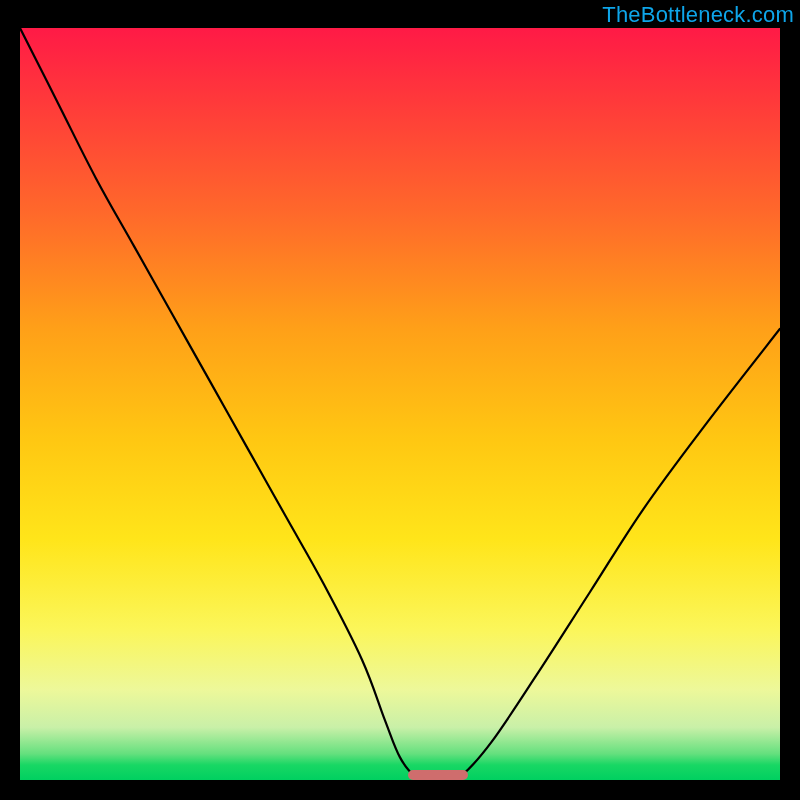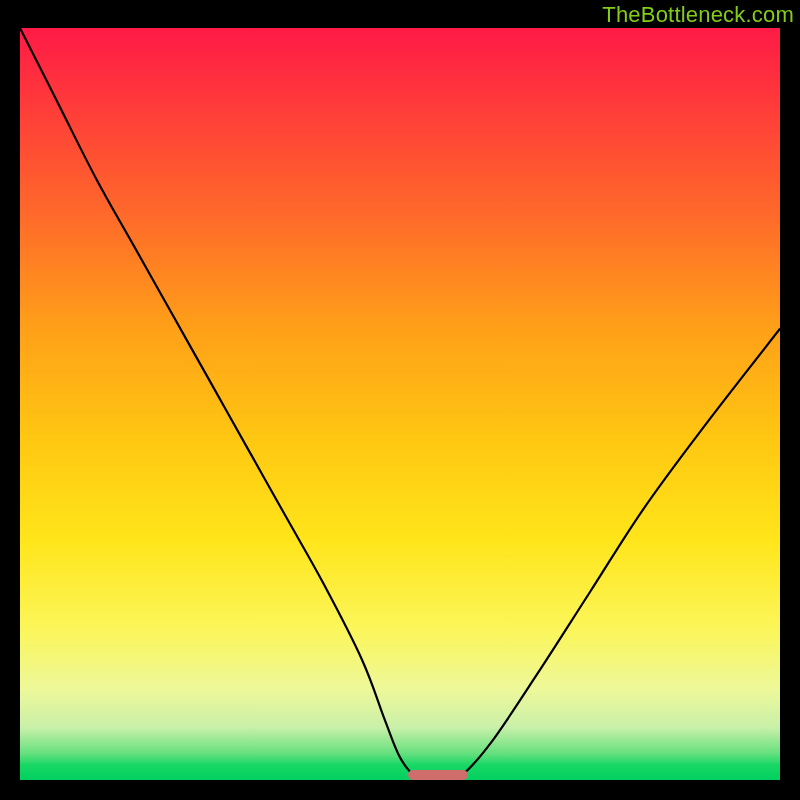--- a/index.html
+++ b/index.html
@@ -14,21 +14,21 @@
   .frame {
     position: relative;
     width: 800px;
     height: 800px;
     background: #000;
   }
   .watermark {
     position: absolute;
     top: 2px;
     right: 6px;
-    color: #84cc16;
+    color: #0ea5e9;
     font-size: 22px;
     font-weight: 500;
     letter-spacing: 0.2px;
   }
   .plot-area {
     position: absolute;
     left: 20px;
     top: 28px;
     width: 760px;
     height: 752px;

